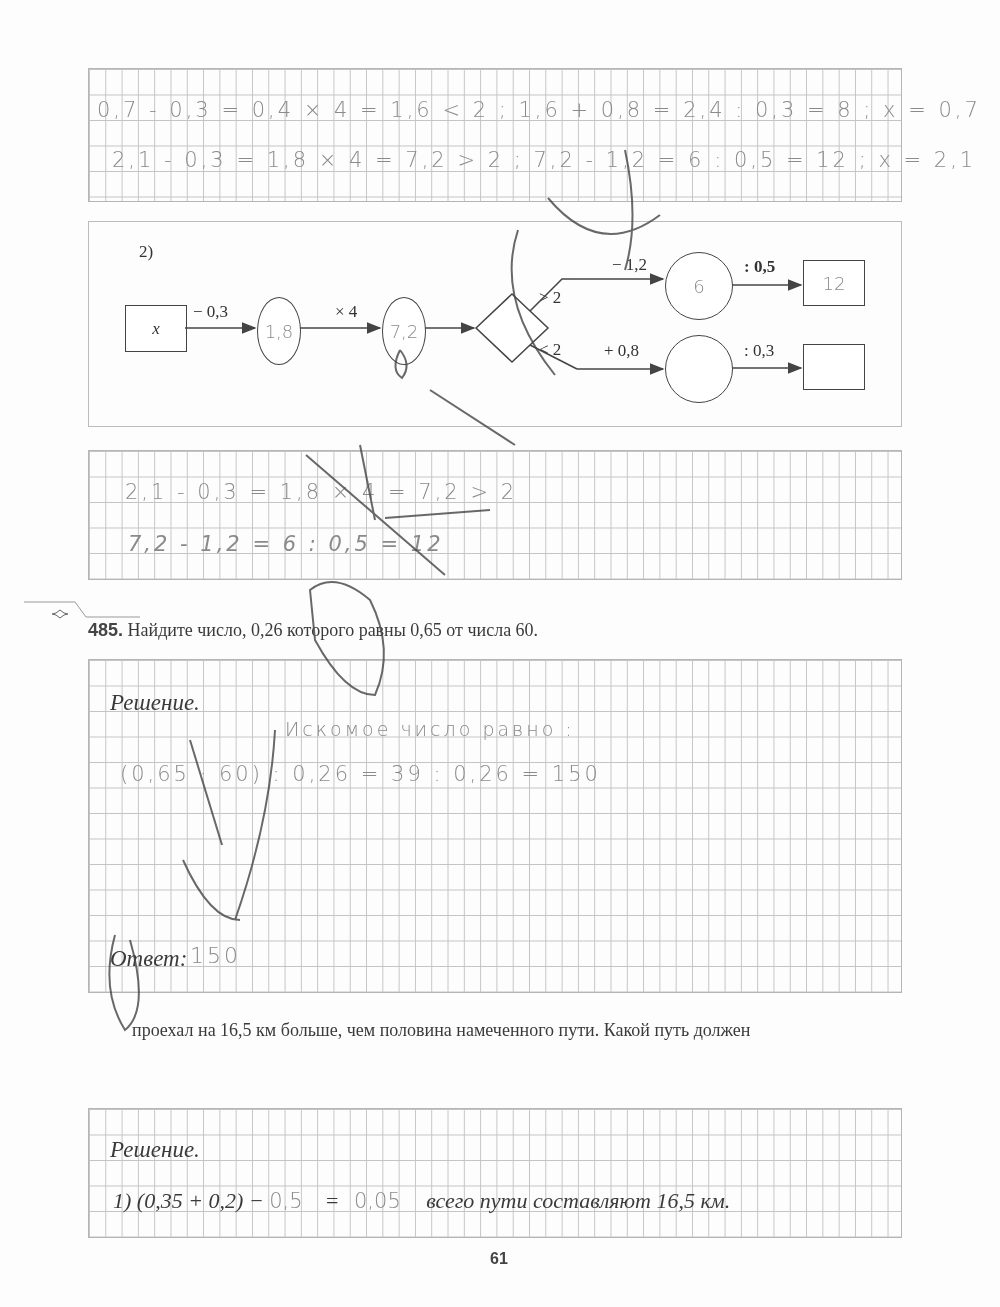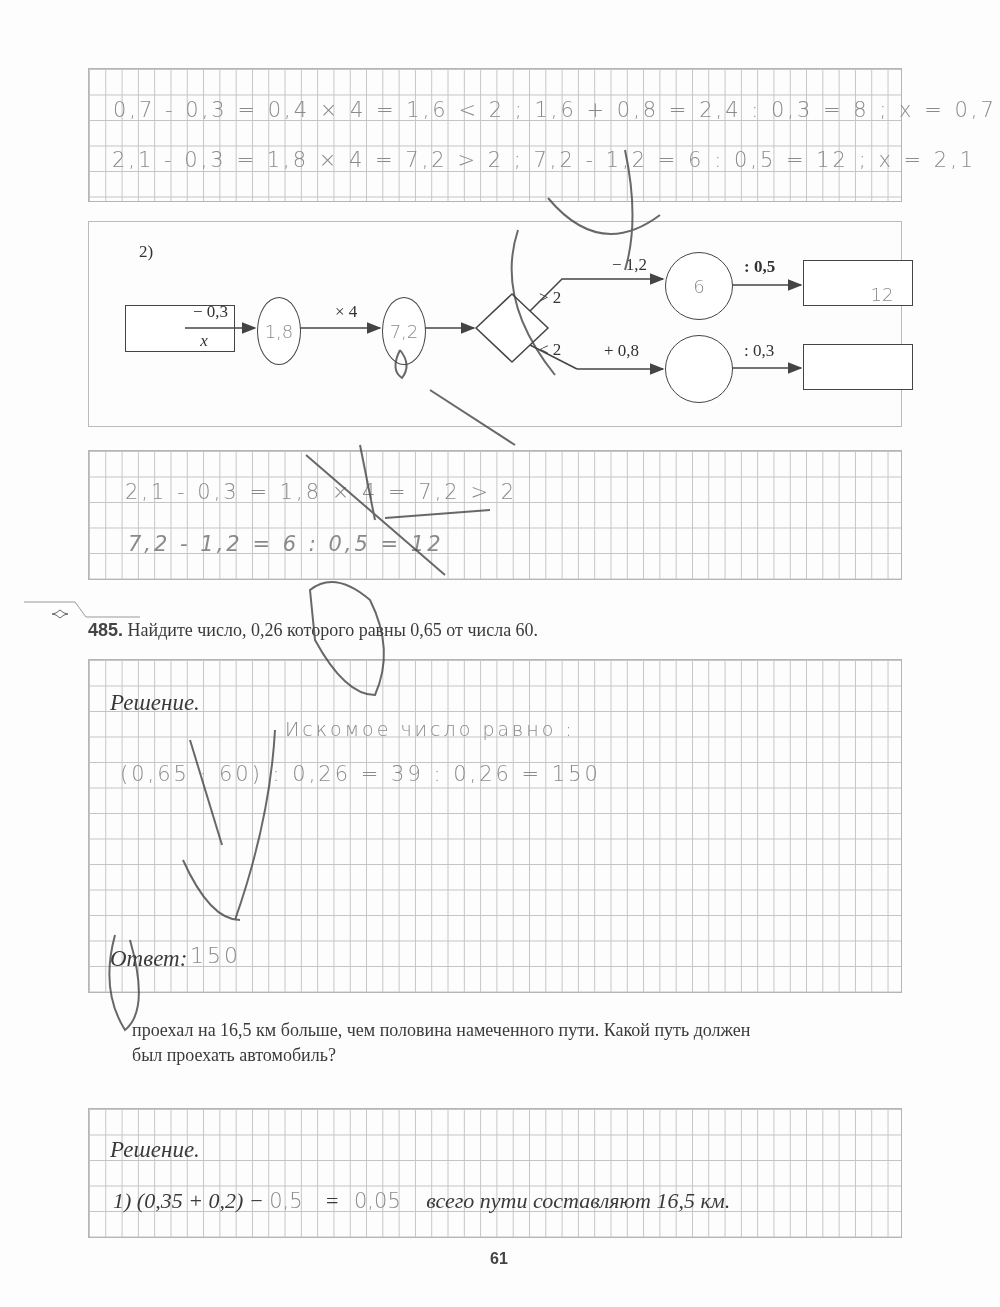--- a/index.html
+++ b/index.html
@@ -10,31 +10,31 @@
     background-image:
       linear-gradient(to right, #c4c4c4 1px, transparent 1px),
       linear-gradient(to bottom, #c4c4c4 1px, transparent 1px);
     background-size:16.3px 25.5px; }
   .hw { position:absolute; font-family:"DejaVu Sans", sans-serif; color:#8a8a8a;
         font-size:21px; letter-spacing:3px; white-space:nowrap; font-weight:300; }
   .print { position:absolute; font-family:"Liberation Serif", serif; color:#3a3a3a; white-space:nowrap; }
   .italic { font-style:italic; }
   .num { font-family:"Liberation Sans", sans-serif; font-weight:bold; color:#444; }
   .diagram { position:absolute; left:88px; top:221px; width:812px; height:204px; border:1px solid #bbb; background:#fdfdfd; }
-  .node-rect { position:absolute; border:1.5px solid #444; background:#fff; display:flex; align-items:flex-end; justify-content:center;padding-left:48px; }
+  .node-rect { position:absolute; border:1.5px solid #444; background:#fff; display:flex; align-items:center; justify-content:center; }
   .node-circ { position:absolute; border:1.5px solid #444; border-radius:50%; background:#fff; display:flex; align-items:center; justify-content:center; }
   .lbl { position:absolute; font-family:"Liberation Serif", serif; font-size:17px; color:#333; white-space:nowrap; }
   .hwn { font-family:"DejaVu Sans", sans-serif; color:#8a8a8a; font-size:18px; font-weight:300; }
   .scribble { position:absolute; left:0; top:0; width:1000px; height:1307px; pointer-events:none; }
 </style>
 </head>
 <body>
 
 <div class="grid" style="left:88px;top:68px;width:812px;height:132px;"></div>
-<div class="hw" style="left:113px;top:98px;">0,7 - 0,3 = 0,4 × 4 = 1,6 &lt; 2 ; 1,6 + 0,8 = 2,4 : 0,3 = 8   ; x = 0,7</div>
+<div class="hw" style="left:97px;top:98px;">0,7 - 0,3 = 0,4 × 4 = 1,6 &lt; 2 ; 1,6 + 0,8 = 2,4 : 0,3 = 8   ; x = 0,7</div>
 <div class="hw" style="left:112px;top:148px;">2,1 - 0,3 = 1,8 × 4 = 7,2 &gt; 2 ; 7,2 - 1,2 = 6 : 0,5 = 12   ; x = 2,1</div>
 
 <div class="diagram">
   <div class="lbl" style="left:50px;top:20px;">2)</div>
   <div class="node-rect" style="left:36px;top:83px;width:60px;height:45px;">
     <span class="lbl italic" style="position:static;">x</span>
   </div>
   <div class="lbl" style="left:104px;top:80px;">− 0,3</div>
   <div class="node-circ" style="left:168px;top:75px;width:42px;height:66px;text-align:right;">
     <span class="hwn">1,8</span>
@@ -98,21 +98,20 @@
 
 <div class="grid" style="left:88px;top:659px;width:812px;height:332px;"></div>
 <div class="print italic" style="left:110px;top:690px;font-size:23px;">Решение.</div>
 <div class="hw" style="left:285px;top:718px;font-size:19px;">Искомое число равно :</div>
 <div class="hw" style="left:120px;top:762px;">(0,65 · 60) : 0,26 = 39 : 0,26 = 150</div>
 <div class="print italic" style="left:110px;top:946px;font-size:23px;">Ответ:</div>
 <div class="hw" style="left:190px;top:943px;font-size:22px;">150</div>
 
 <div class="print" style="left:88px;top:1018px;font-size:18px;line-height:25px;">
   <div style="padding-left:44px;">проехал на 16,5 км больше, чем половина намеченного пути. Какой путь должен</div>
-  <div style="padding-left:44px;">был проехать автомобиль?</div>
 </div>
 
 <div class="grid" style="left:88px;top:1108px;width:812px;height:128px;"></div>
 <div class="print italic" style="left:110px;top:1137px;font-size:23px;">Решение.</div>
 <div class="print" style="left:113px;top:1188px;font-size:22px;">
   <span class="italic">1) (0,35 + 0,2) −</span>
   <span class="hwn" style="font-size:21px;">0,5</span>
   <span style="margin-left:18px;">=</span>
   <span class="hwn" style="font-size:21px;margin-left:10px;">0,05</span>
   <span class="italic" style="margin-left:20px;">всего пути составляют 16,5 км.</span>

